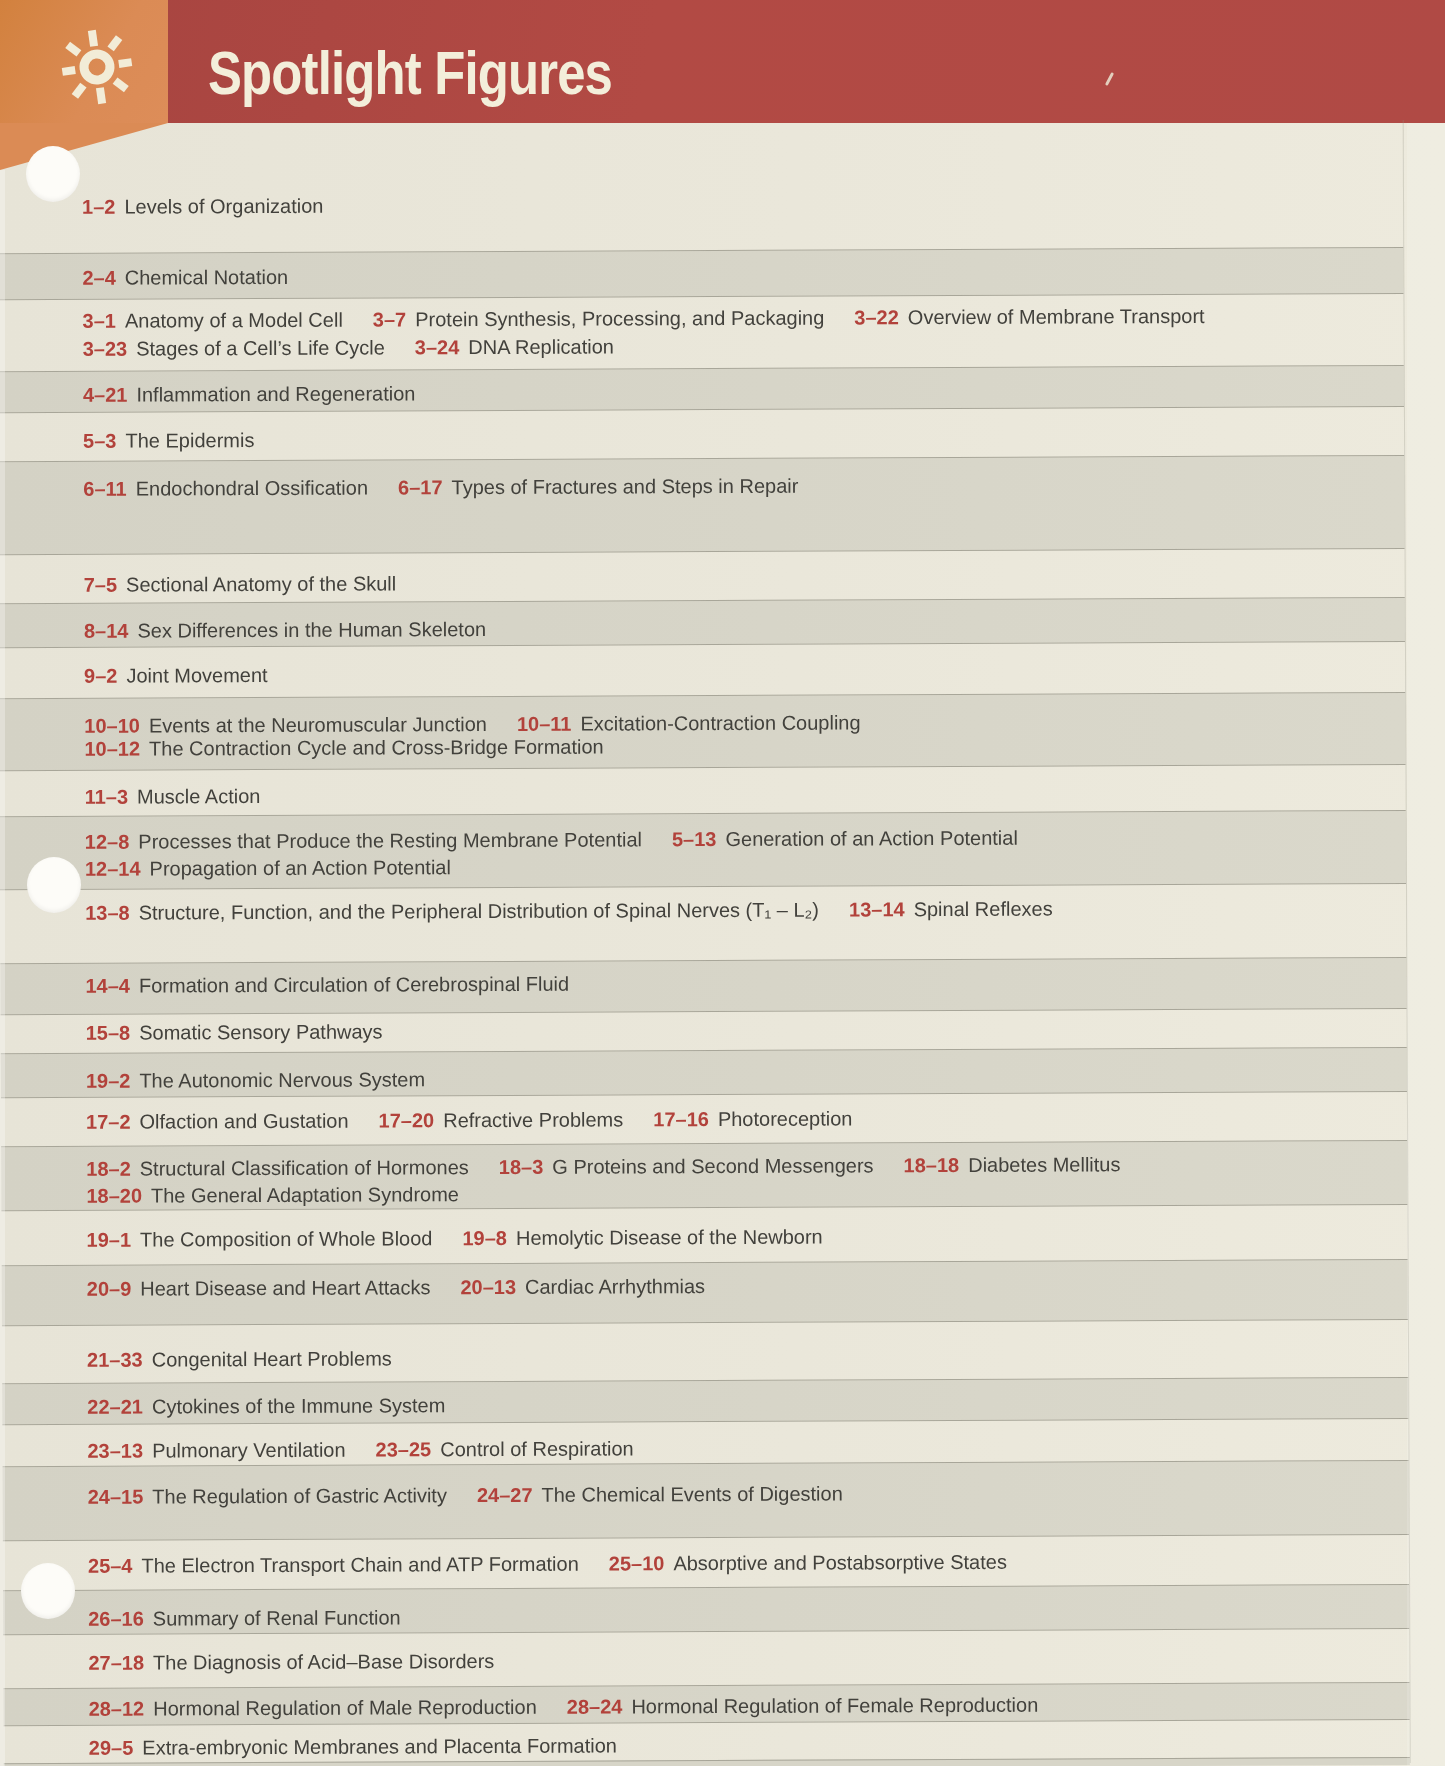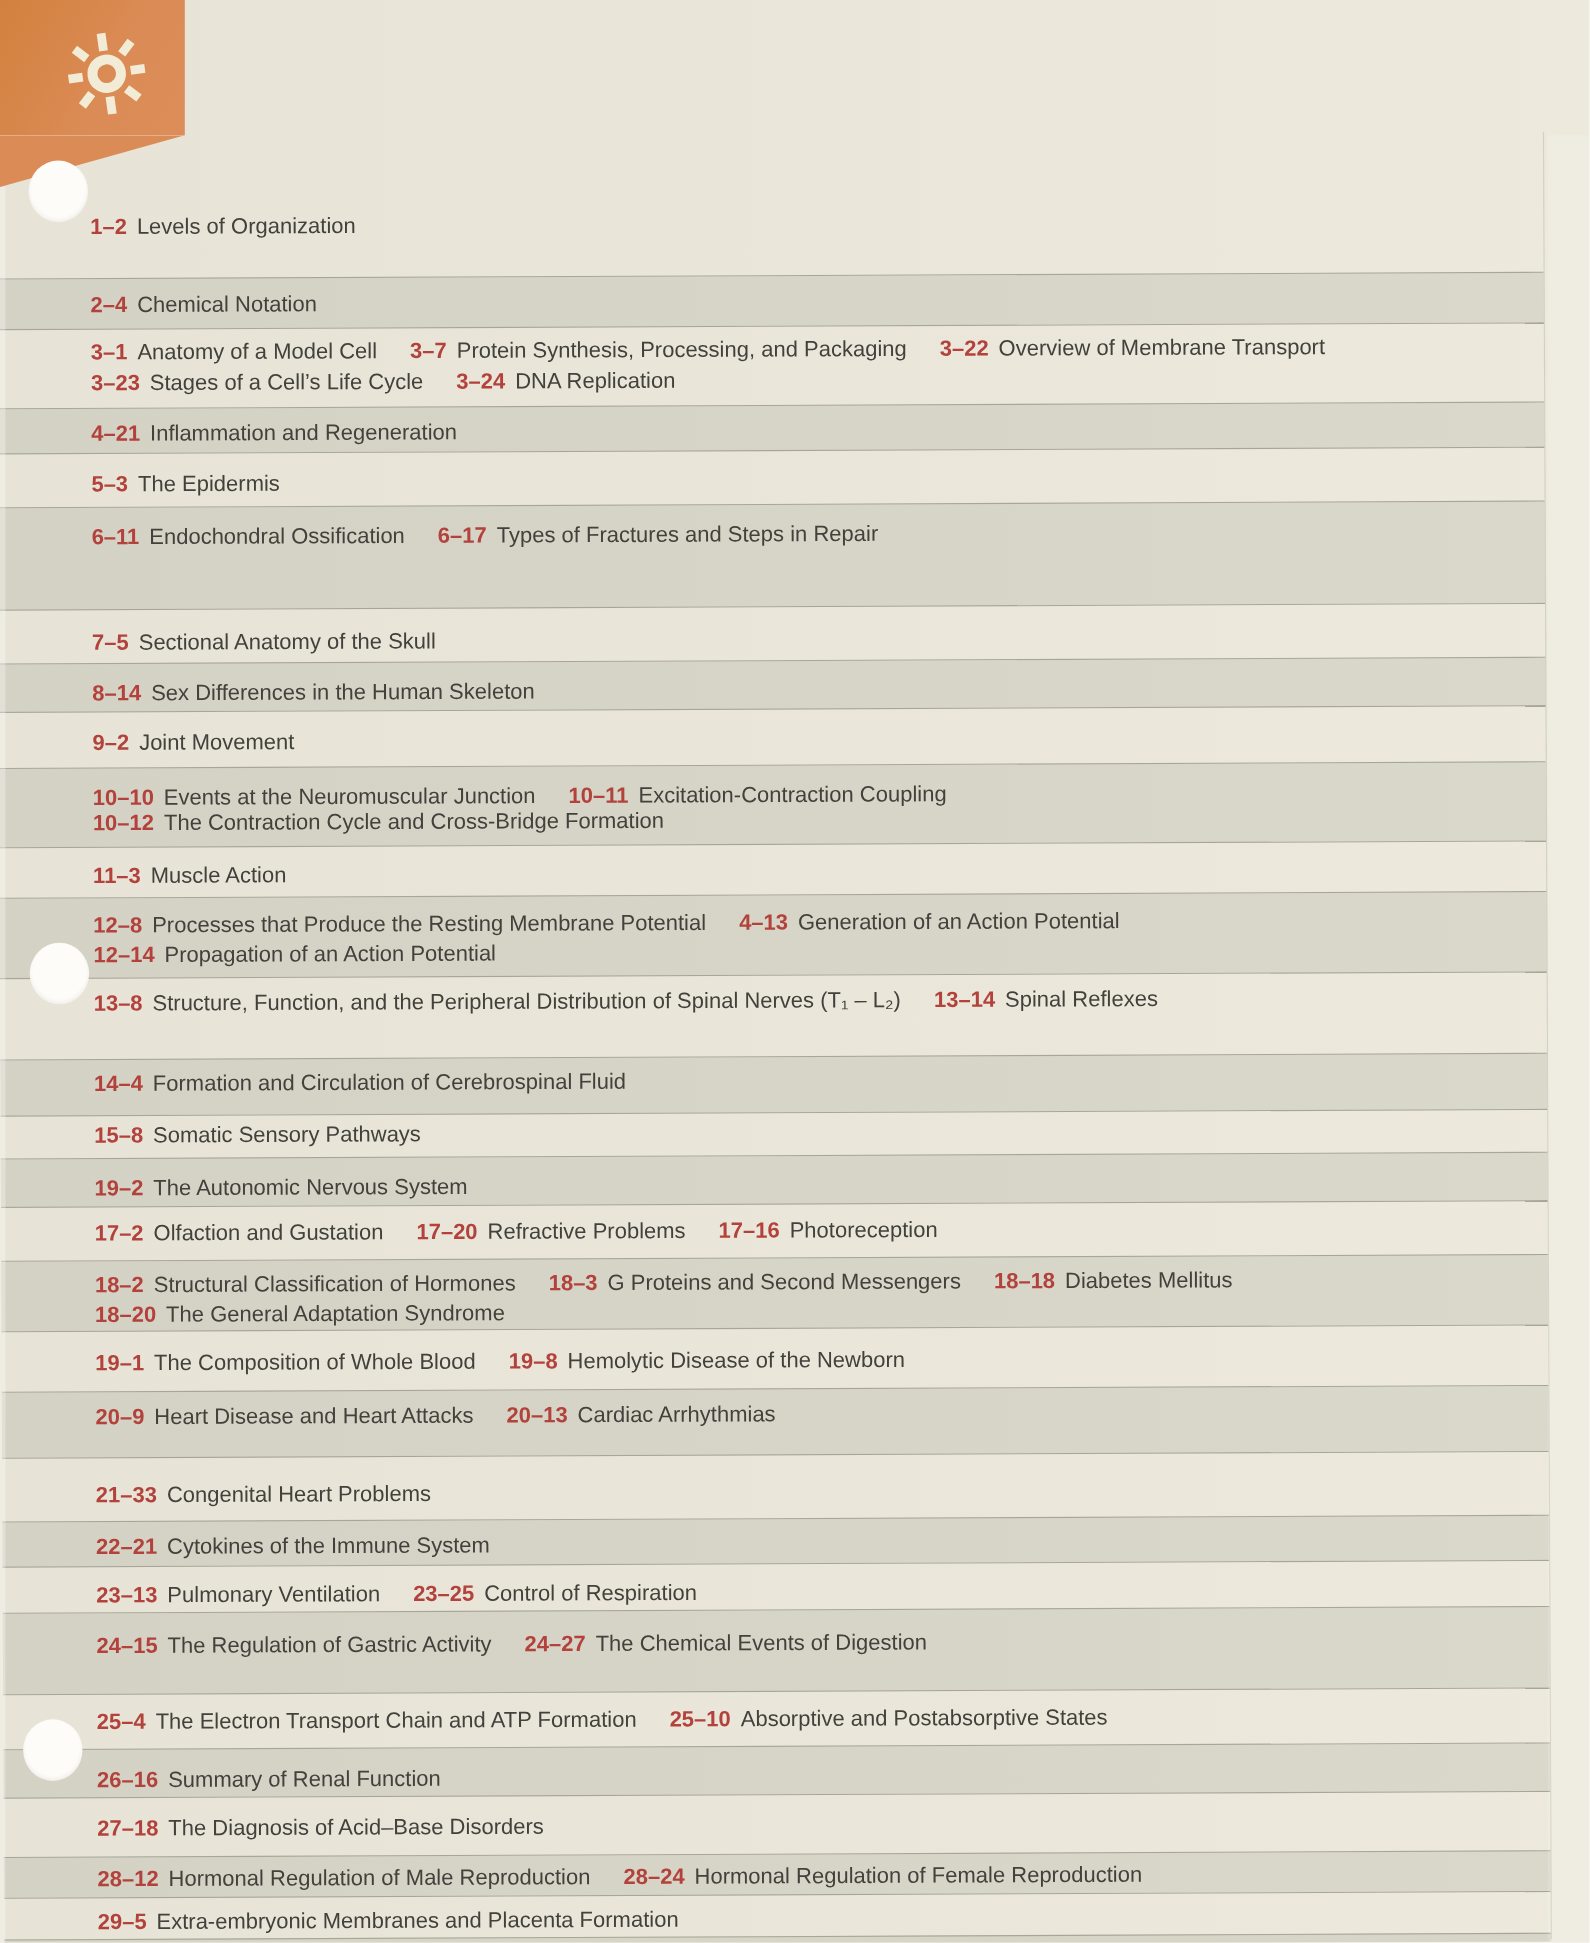--- a/index.html
+++ b/index.html
@@ -70,20 +70,24 @@
   }
   .hole1{left:26px;top:146px;}
   .hole2{left:27px;top:857px;}
   .hole3{left:21px;top:1563px;}
 </style>
 </head>
 <body>
 
 <div class="page">
 
+  <div class="header-band">
+    <h1 class="page-title">Spotlight Figures</h1>
+    <div class="scratch"></div>
+  </div>
 
   <div class="header-corner">
     <svg class="sun-icon" width="80" height="80" viewBox="0 0 80 80">
       <g transform="rotate(-8 40 40)" stroke="#f2ecd7" fill="none" stroke-linecap="butt">
         <circle cx="40" cy="40" r="13" stroke-width="9"></circle>
         <line x1="40" y1="3" x2="40" y2="19" stroke-width="8"></line>
         <line x1="40" y1="61" x2="40" y2="77" stroke-width="8"></line>
         <line x1="56" y1="24" x2="66" y2="14" stroke-width="8"></line>
         <line x1="24" y1="24" x2="14" y2="14" stroke-width="8"></line>
         <line x1="56" y1="56" x2="66" y2="66" stroke-width="8"></line>
@@ -126,21 +130,21 @@
           <div class="line" style="top: 15px;"><span class="entry"><span class="num">9–2</span><span class="title">Joint Movement</span></span></div>
         </div>
         <div class="row gray" style="top: 695px; height: 73px;">
           <div class="line" style="top: 14px;"><span class="entry"><span class="num">10–10</span><span class="title">Events at the Neuromuscular Junction</span></span><span class="entry"><span class="num">10–11</span><span class="title">Excitation-Contraction Coupling</span></span></div>
           <div class="line" style="top: 37px;"><span class="entry"><span class="num">10–12</span><span class="title">The Contraction Cycle and Cross-Bridge Formation</span></span></div>
         </div>
         <div class="row cream" style="top: 768px; height: 45px;">
           <div class="line" style="top: 13px;"><span class="entry"><span class="num">11–3</span><span class="title">Muscle Action</span></span></div>
         </div>
         <div class="row gray" style="top: 813px; height: 74px;">
-          <div class="line" style="top: 12px;"><span class="entry"><span class="num">12–8</span><span class="title">Processes that Produce the Resting Membrane Potential</span></span><span class="entry"><span class="num">4–13</span><span class="title">Generation of an Action Potential</span></span></div>
+          <div class="line" style="top: 12px;"><span class="entry"><span class="num">12–8</span><span class="title">Processes that Produce the Resting Membrane Potential</span></span><span class="entry"><span class="num">5–13</span><span class="title">Generation of an Action Potential</span></span></div>
           <div class="line" style="top: 39px;"><span class="entry"><span class="num">12–14</span><span class="title">Propagation of an Action Potential</span></span></div>
         </div>
         <div class="row cream" style="top: 887px; height: 73px;">
           <div class="line" style="top: 10px;"><span class="entry"><span class="num">13–8</span><span class="title">Structure, Function, and the Peripheral Distribution of Spinal Nerves (T₁ – L₂)</span></span><span class="entry"><span class="num">13–14</span><span class="title">Spinal Reflexes</span></span></div>
         </div>
         <div class="row gray" style="top: 960px; height: 52px;">
           <div class="line" style="top: 9px;"><span class="entry"><span class="num">14–4</span><span class="title">Formation and Circulation of Cerebrospinal Fluid</span></span></div>
         </div>
         <div class="row cream" style="top: 1012px; height: 38px;">
           <div class="line" style="top: 5px;"><span class="entry"><span class="num">15–8</span><span class="title">Somatic Sensory Pathways</span></span></div>

